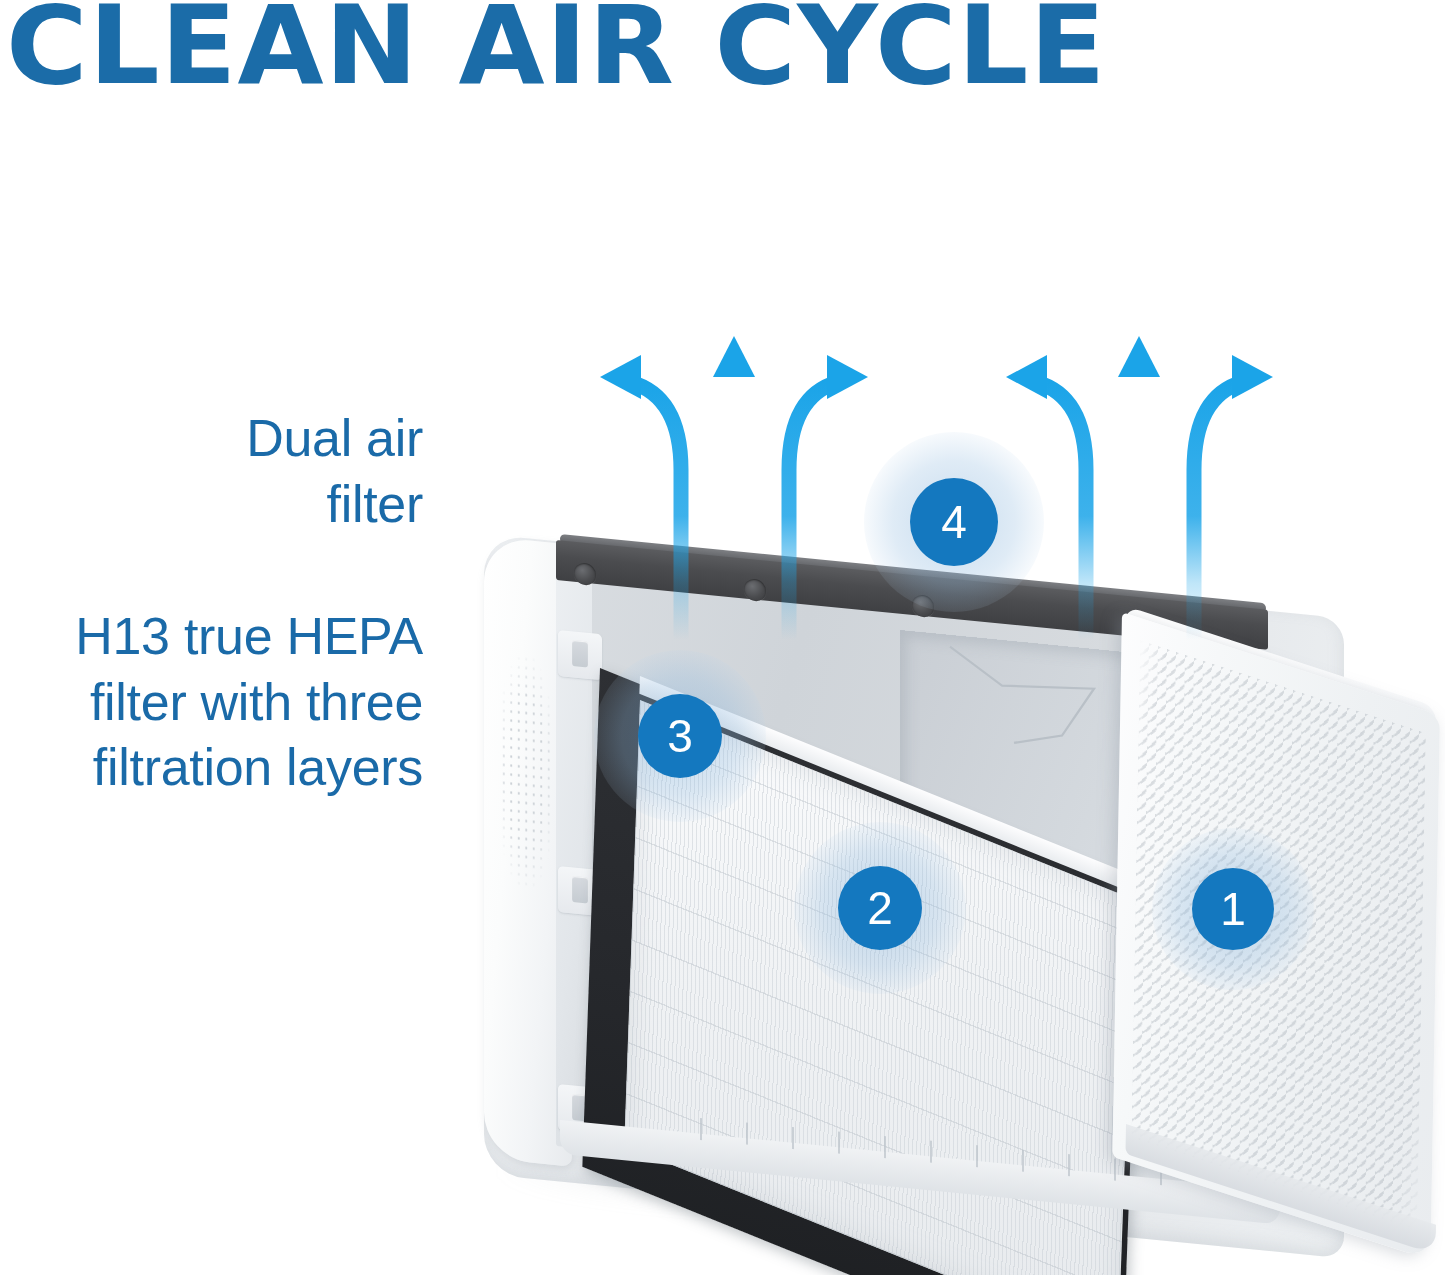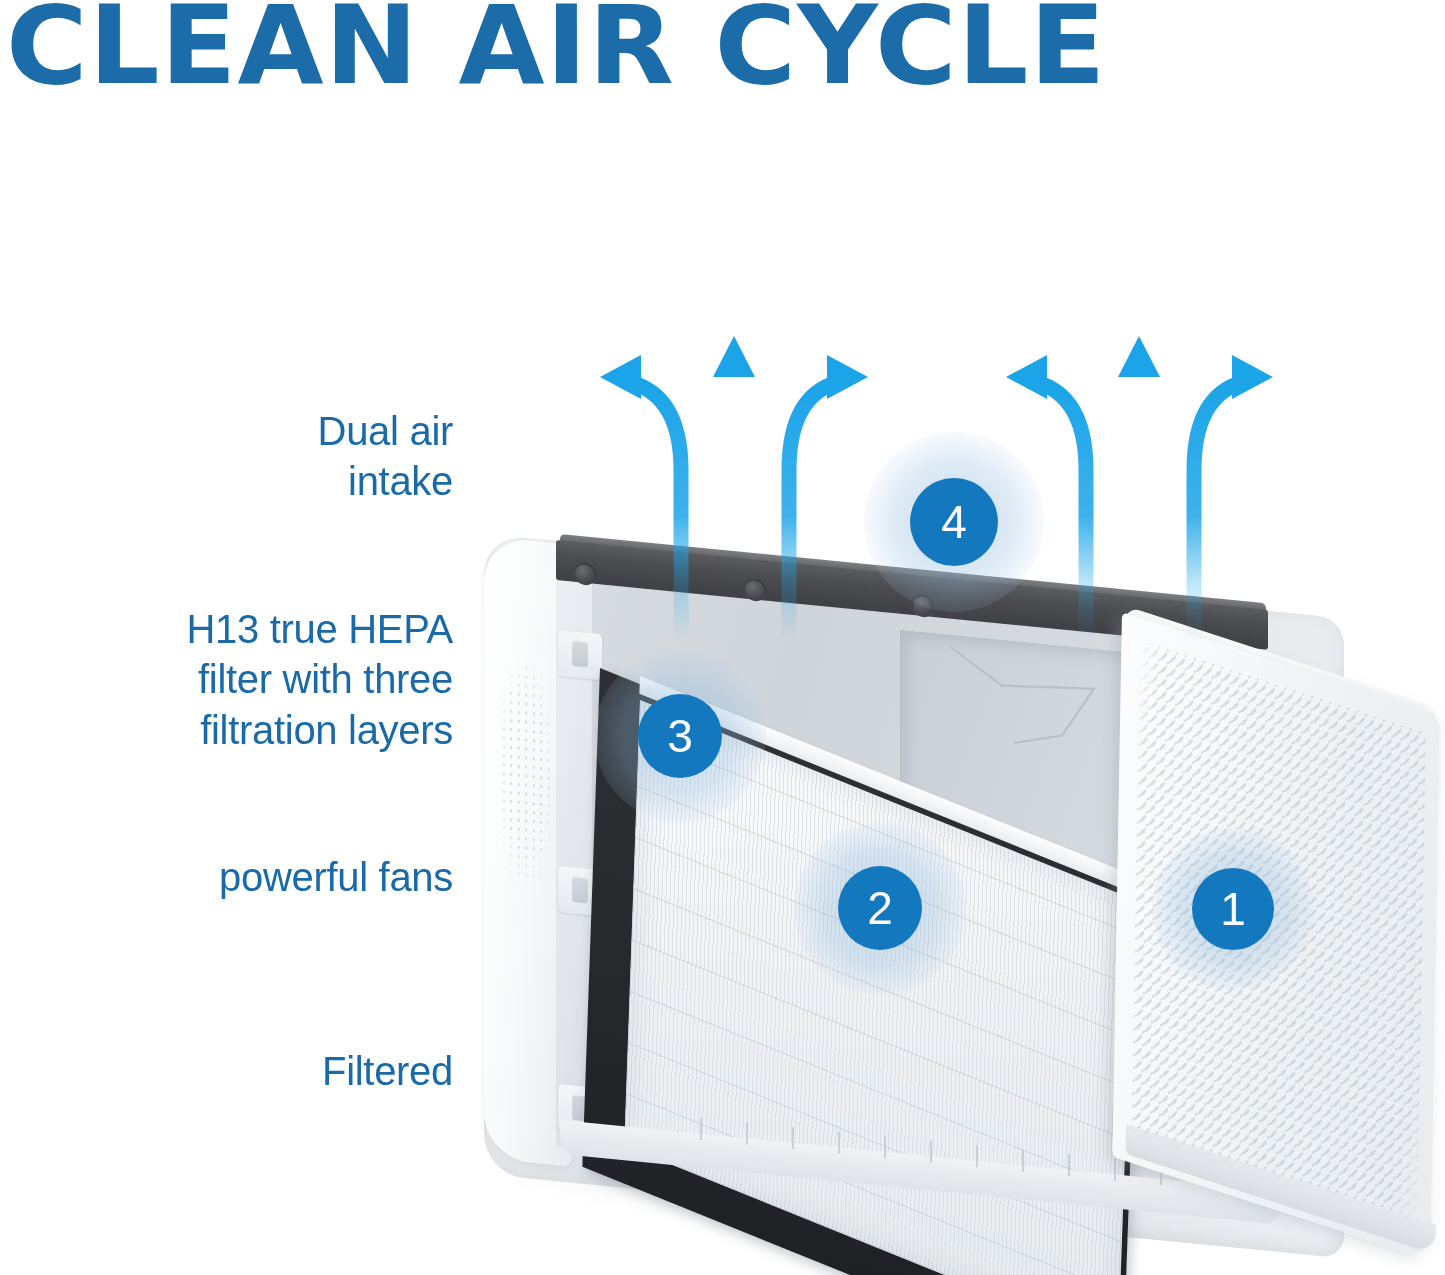--- a/index.html
+++ b/index.html
@@ -10,22 +10,22 @@
   #title{
     position:absolute;left:6px;top:-14px;
     font-size:108px;font-weight:bold;letter-spacing:1px;
     color:#1b6ca8;line-height:1.12;white-space:nowrap;
     font-family:"DejaVu Sans","Liberation Sans",sans-serif;
     transform:scaleX(1.03);transform-origin:left top;
   }
 
   
   .label{
-    position:absolute;right:992px;text-align:right;
-    color:#1a6aa8;font-size:40px;line-height:1.26;font-weight:400;
+    position:absolute;right:1022px;text-align:right;
+    color:#1a6aa8;font-size:52px;line-height:1.26;font-weight:400;
     font-family:"Liberation Sans","DejaVu Sans",sans-serif;
     letter-spacing:-0.3px;
   }
   #lbl0{top:406px;width:420px;}
   #lbl1{top:604px;width:430px;}
   #lbl2{top:852px;width:420px;}
   #lbl3{top:1046px;width:420px;}
 
   
   #stage{position:absolute;left:0;top:0;width:1445px;height:1275px;}
@@ -243,32 +243,30 @@
   #badge4{left:910px;top:478px;width:88px;height:88px;}
   #halo4 {left:864px;top:432px;width:180px;height:180px;}
 </style>
 </head>
 <body>
 
 <div id="title">CLEAN AIR CYCLE</div>
 
 <div class="label" id="lbl0">
     <div>Dual air</div>
-    <div>intake</div>
+    <div>filter</div>
   </div>
 <div class="label" id="lbl1">
     <div>H13 true HEPA</div>
     <div>filter with three</div>
     <div>filtration layers</div>
   </div>
 <div class="label" id="lbl2">
-    <div>powerful fans</div>
   </div>
 <div class="label" id="lbl3">
-    <div>Filtered</div>
   </div>
 
 <div id="stage">
 
   <div class="ground"></div>
 
   <div class="body-shell"></div>
   <div class="cavity"></div>
   <div class="cavity-inner"></div>
 

